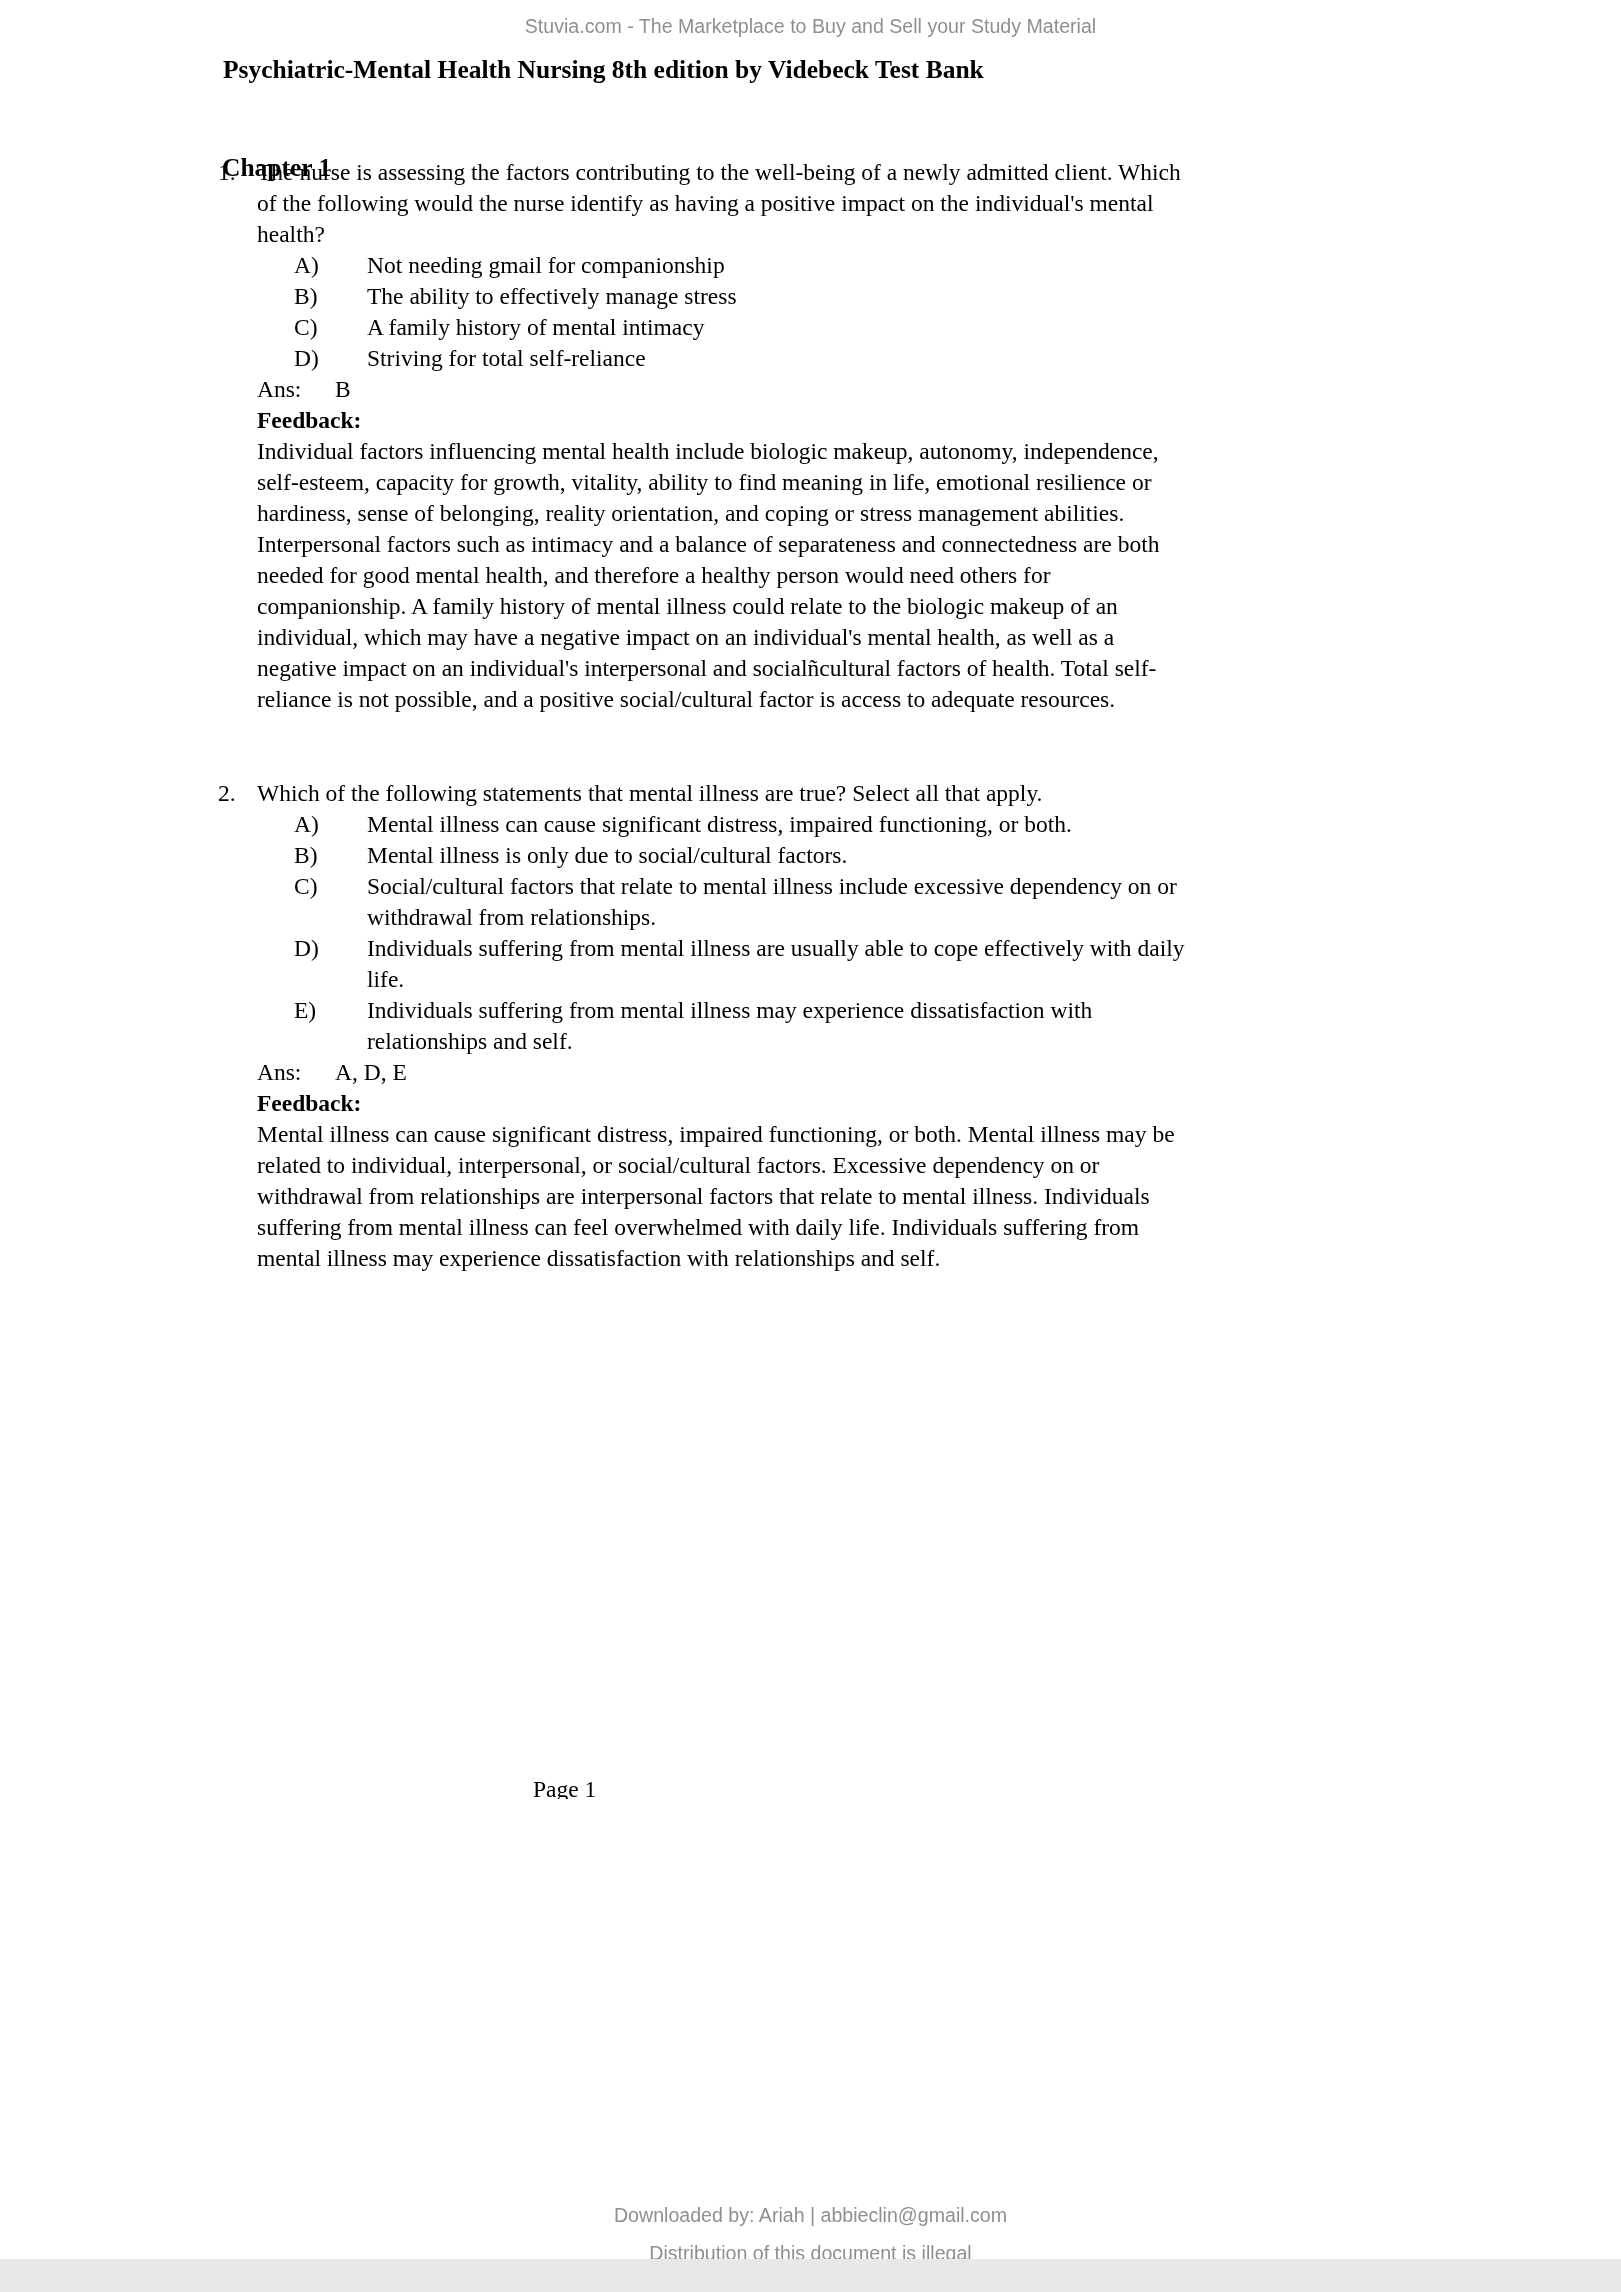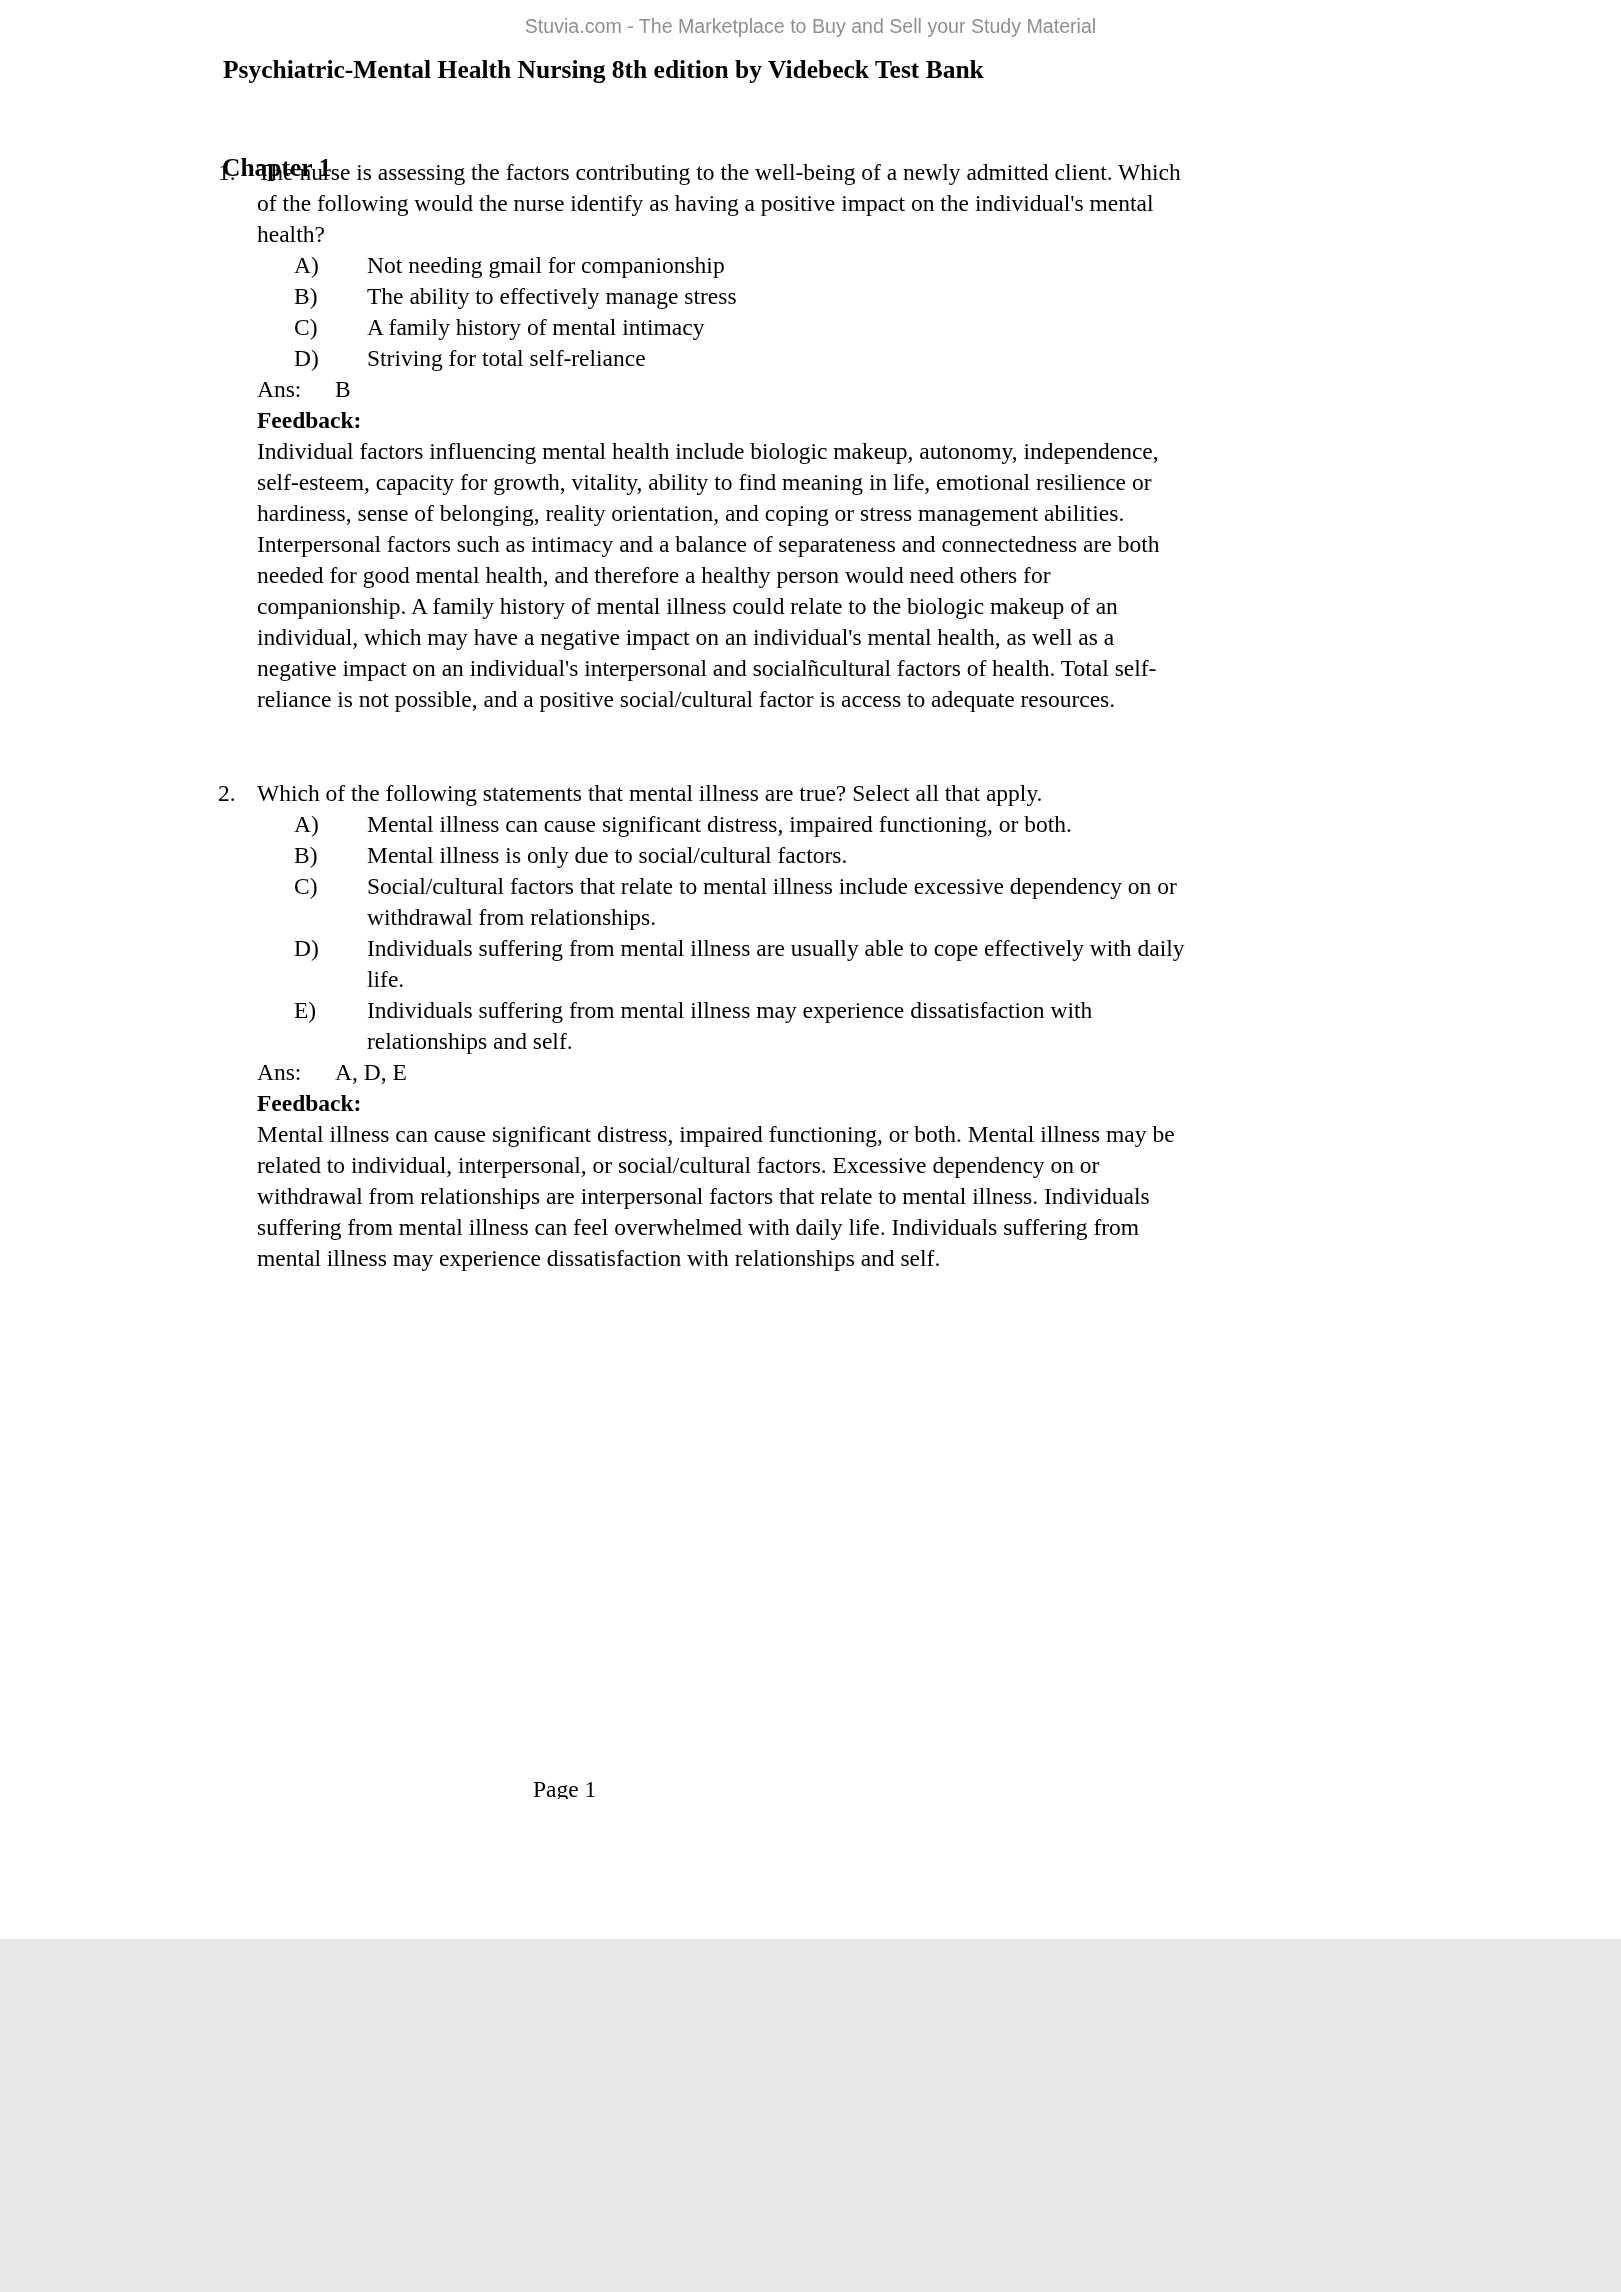--- a/index.html
+++ b/index.html
@@ -1,20 +1,20 @@
 <!DOCTYPE html>
 <html><head>
 <meta charset="utf-8">
 <style>
   * { box-sizing: border-box; }
   html, body { margin: 0; padding: 0; background: #e8e8e8; }
   .page {
     position: relative;
     width: 1621px;
-    height: 1939px;
+    height: 2259px;
     background: #ffffff;
     font-family: "Liberation Serif", serif;
     font-size: 23.5px;
     line-height: 31px;
     color: #000000;
     overflow: hidden;
     margin: 0 auto;
     padding-left: 9px;
   }
   .watermark {

